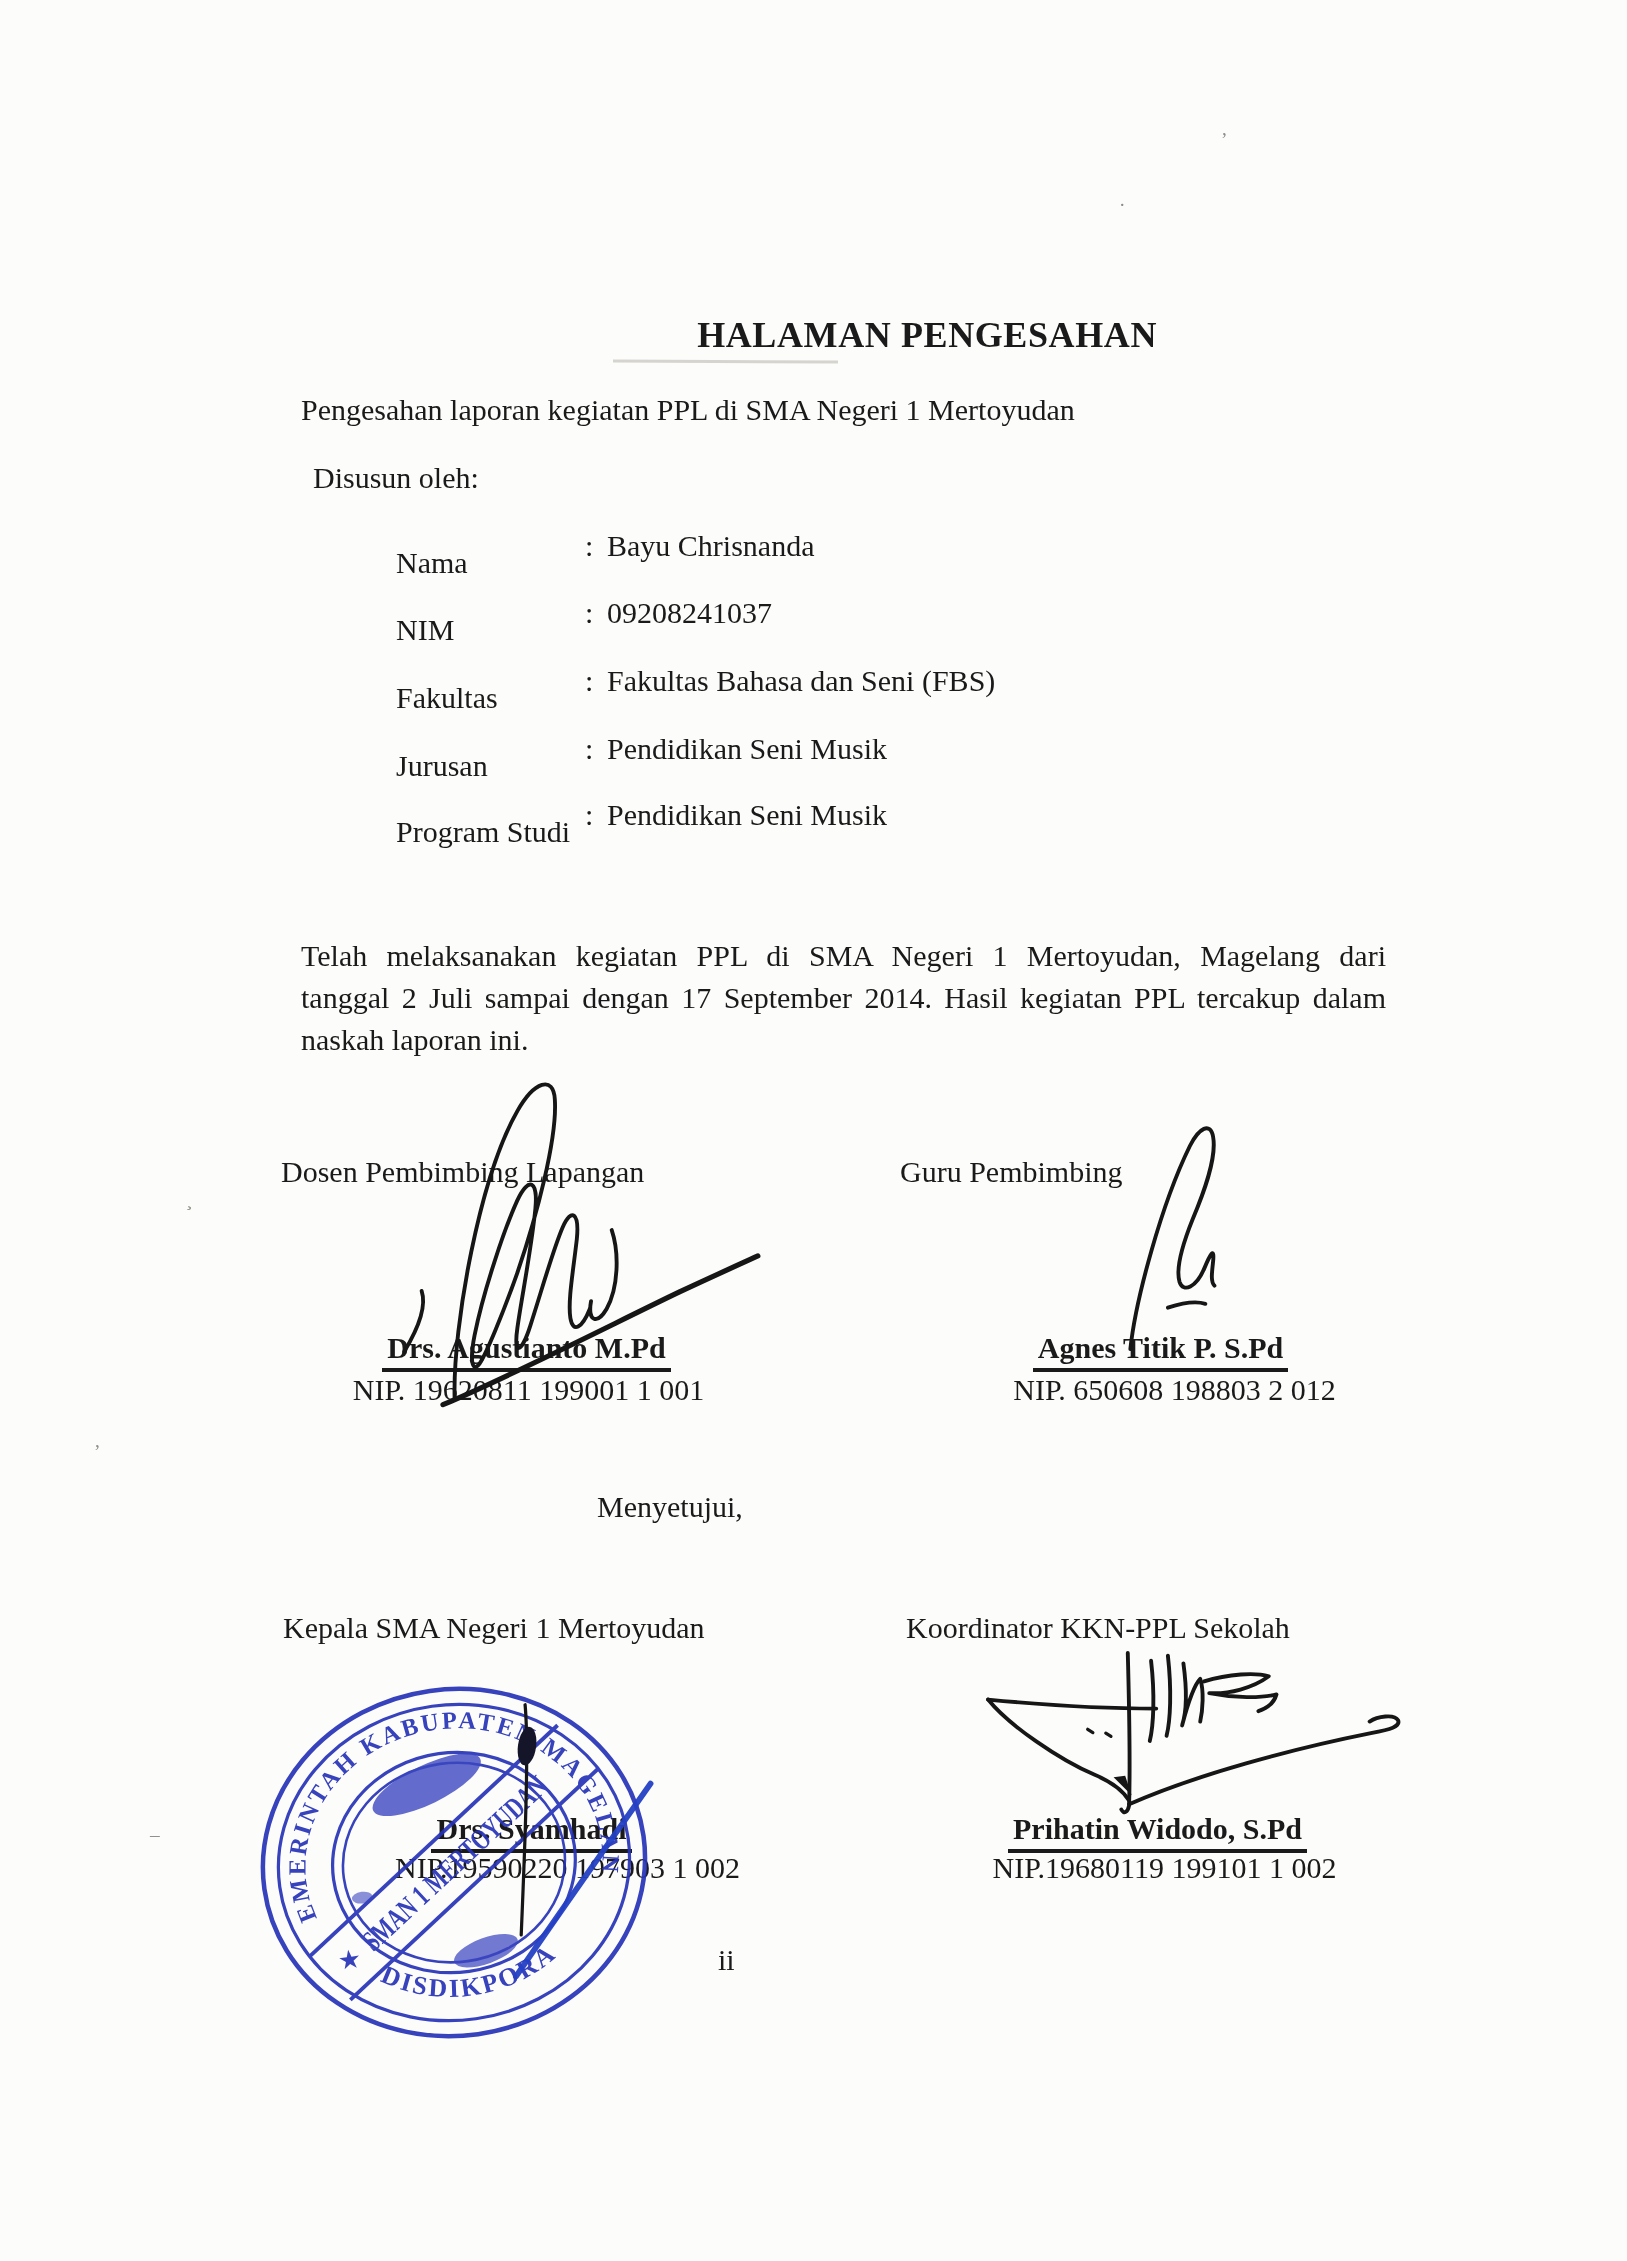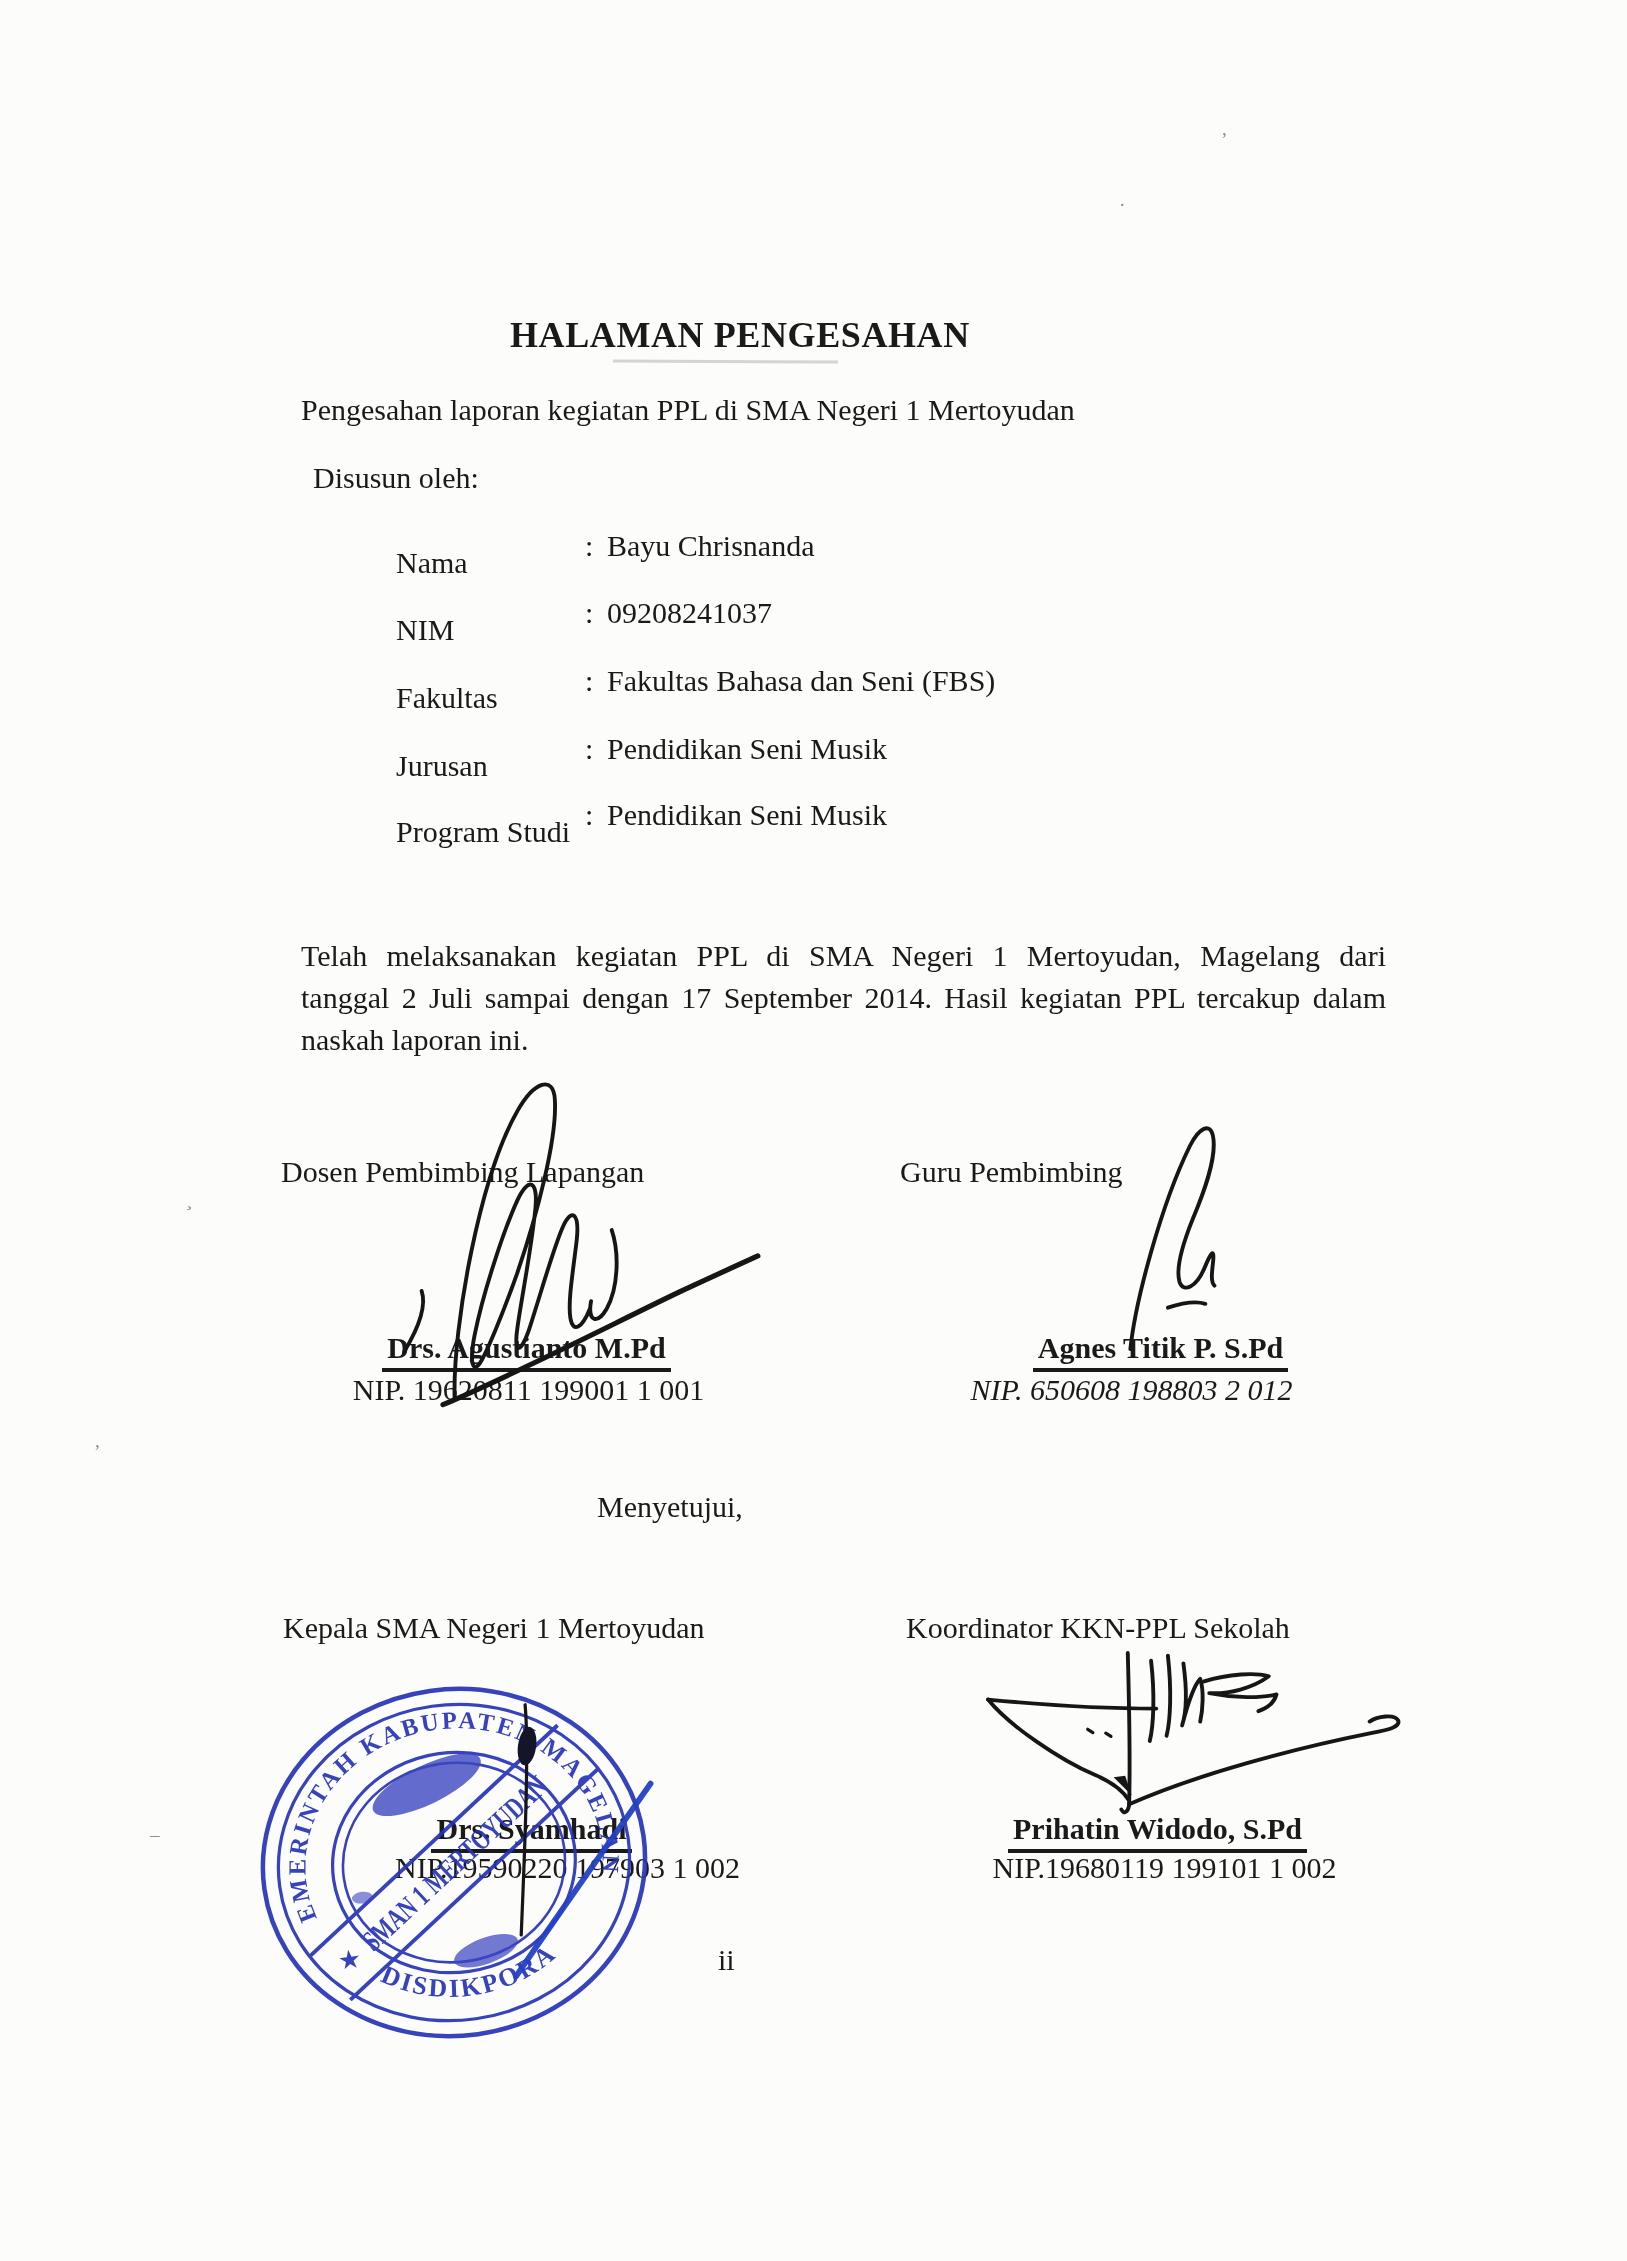--- a/index.html
+++ b/index.html
@@ -7,21 +7,21 @@
     position:relative;
     width:1627px;height:2261px;
     background:#fcfcfa;
     font-family:"Liberation Serif","DejaVu Serif",serif;
     color:#1a1a1a;
     overflow:hidden;
   }
   .abs{position:absolute;}
   .title{
     top:314px;left:510px;width:647px;
-    text-align:left;font-size:36px;font-weight:bold;
+    text-align:right;font-size:36px;font-weight:bold;
     letter-spacing:0.6px;white-space:nowrap;
   }
   .title-artifact{
     top:360px;left:613px;width:225px;height:3.2px;
     background:#b7b3ac;opacity:.55;transform:rotate(.2deg);
   }
   .body-text{font-size:30px;line-height:1.15;white-space:nowrap;}
   .intro{top:393px;left:301px;}
   .disusun{top:461px;left:313px;}
   .det{left:396px;display:flex;font-size:30px;white-space:nowrap;}
@@ -33,21 +33,21 @@
   .dateline{top:1087px;left:873px;width:517px;text-align:right;font-size:30px;white-space:nowrap;}
   .center-block{font-size:30px;white-space:nowrap;}
   .role-dpl{top:1155px;left:281px;width:517px;}
   .role-guru{top:1155px;left:900px;width:517px;}
   .name-row{font-size:30px;font-weight:bold;text-align:center;white-space:nowrap;}
   .name-inner{display:inline-block;border-bottom:4.5px solid #1a1a1a;padding:0 5.2px 2.6px 5.2px;}
   .name-dpl{top:1331px;left:268px;width:517px;}
   .name-guru{top:1331px;left:902px;width:517px;}
   .nip{font-size:30px;text-align:center;white-space:nowrap;}
   .nip-dpl{top:1373px;left:270px;width:517px;}
-  .nip-guru{top:1373px;left:873px;width:517px;font-style:italic;}
+  .nip-guru{top:1373px;left:916px;width:517px;}
   .menyetujui{top:1490px;left:597px;width:517px;}
   .role-kepala{top:1611px;left:283px;width:517px;}
   .role-koor{top:1611px;left:906px;width:517px;}
   .name-kepala{top:1812px;left:273px;width:517px;}
   .name-koor{top:1812px;left:899px;width:517px;}
   .nip-kepala{top:1851px;left:309px;width:517px;}
   .nip-koor{top:1851px;left:906px;width:517px;}
   .pagenum{top:1943px;left:718px;width:259px;}
   .speck{position:absolute;color:#8d8b85;font-size:19.4px;}
   .ink-layer{position:absolute;left:0;top:0;width:1627px;height:2261px;pointer-events:none;}

